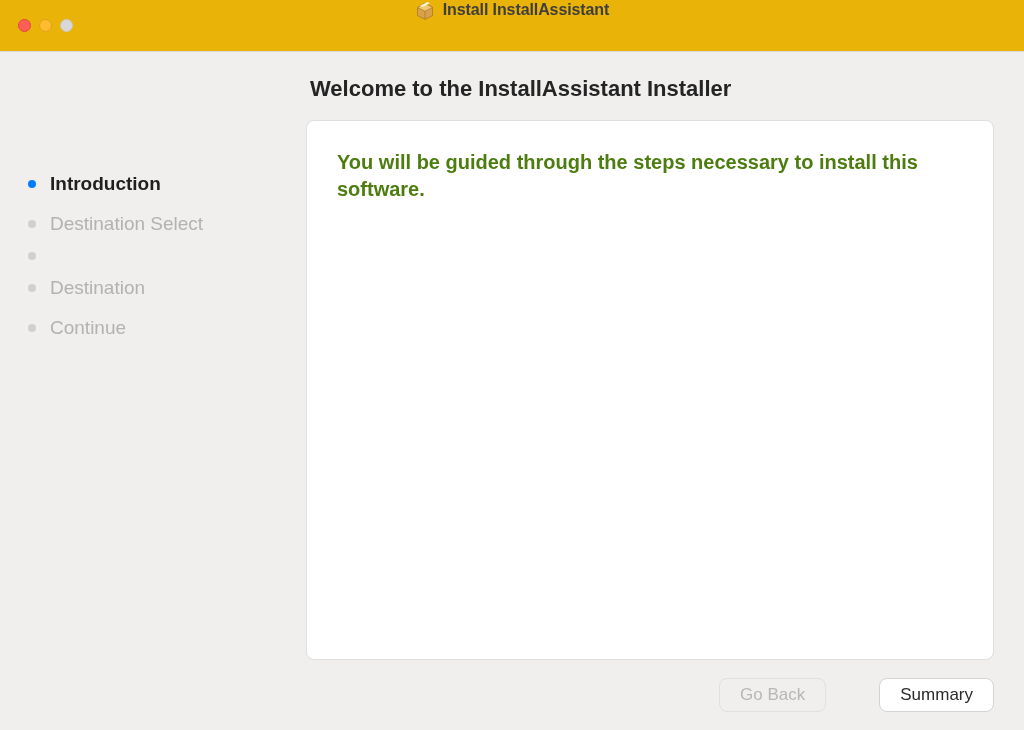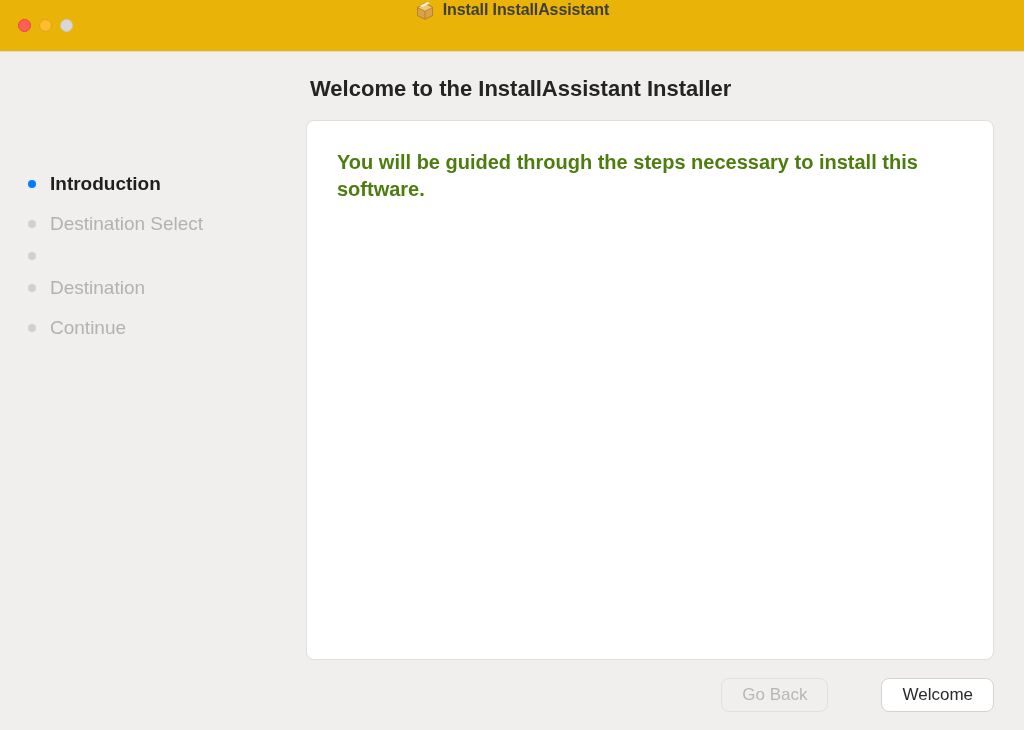--- a/index.html
+++ b/index.html
@@ -181,16 +181,16 @@
     </div>
   </div>
 
   <div class="main">
     <div class="page-heading">Welcome to the InstallAssistant Installer</div>
     <div class="content-box">
       <div class="content-text">You will be guided through the steps necessary to install this software.</div>
     </div>
     <div class="footer">
       <button class="btn disabled">Go Back</button>
-      <button class="btn">Welcome</button>
+      <button class="btn">Summary</button>
     </div>
   </div>
 </div>
 
 </body></html>

